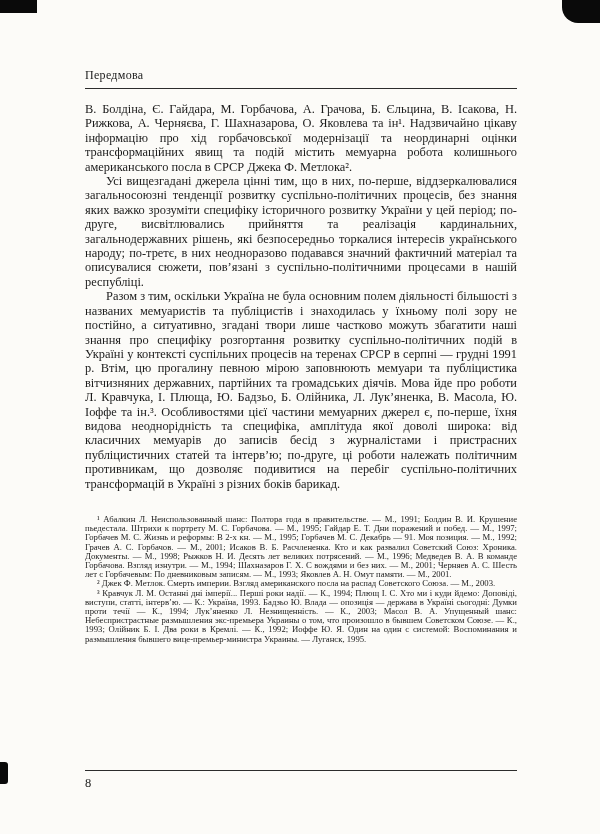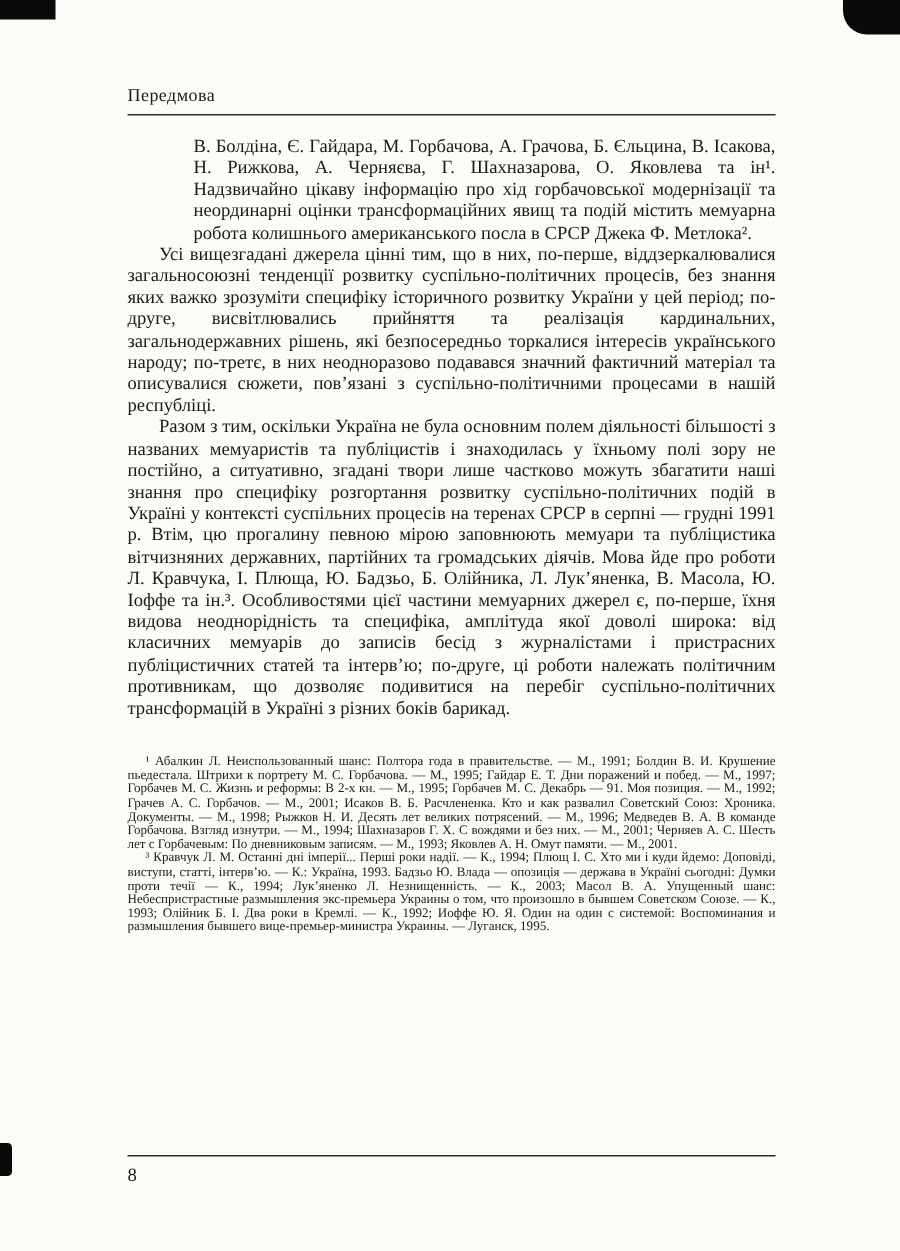--- a/index.html
+++ b/index.html
@@ -16,39 +16,39 @@
   }
   
   .mark { position: absolute; background: #0a0a0a; }
   .mark-tl { left: 0; top: 0; width: 37px; height: 13px; }
   .mark-tr { right: 0; top: 0; width: 38px; height: 23px; border-bottom-left-radius: 16px; }
   .mark-left { left: 0; top: 762px; width: 8px; height: 22px; border-top-right-radius: 3px; border-bottom-right-radius: 3px; }
 
   .content {
     position: absolute;
     left: 85px;
-    top: 56px;
+    top: 68px;
     width: 432px;
   }
   .running-head {
     font-size: 12px;
     letter-spacing: 0.3px;
     padding-bottom: 5px;
     border-bottom: 1px solid #2c2c2c;
   }
   .body-text { margin-top: 13px; }
   .body-text p {
     margin: 0;
     font-size: 12.4px;
     line-height: 14.4px;
     text-align: justify;
     text-indent: 21px;
     hyphens: auto;
   }
-  .body-text p.no-indent { text-indent: 0; margin-left: 44px; }
+  .body-text p.no-indent { text-indent: 0; }
 
   .footnotes {
     margin-top: 24px;
     font-size: 8.7px;
     line-height: 9.2px;
     text-align: justify;
   }
   .footnotes .footnote { text-indent: 12px; margin: 0; hyphens: auto; }
 
   .footer {
@@ -77,20 +77,21 @@
     <div class="running-head">Передмова</div>
 
     <div class="body-text">
       <p class="no-indent">В. Болдіна, Є. Гайдара, М. Горбачова, А. Грачова, Б. Єльцина, В. Ісакова, Н. Рижкова, А. Черняєва, Г. Шахназарова, О. Яковлева та ін¹. Надзвичайно цікаву інформацію про хід горбачовської модернізації та неординарні оцінки трансформаційних явищ та подій містить мемуарна робота колишнього американського посла в СРСР Джека Ф. Метлока².</p>
       <p>Усі вищезгадані джерела цінні тим, що в них, по-перше, віддзеркалювалися загальносоюзні тенденції розвитку суспільно-політичних процесів, без знання яких важко зрозуміти специфіку історичного розвитку України у цей період; по-друге, висвітлювались прийняття та реалізація кардинальних, загальнодержавних рішень, які безпосередньо торкалися інтересів українського народу; по-третє, в них неодноразово подавався значний фактичний матеріал та описувалися сюжети, пов’язані з суспільно-політичними процесами в нашій республіці.</p>
       <p>Разом з тим, оскільки Україна не була основним полем діяльності більшості з названих мемуаристів та публіцистів і знаходилась у їхньому полі зору не постійно, а ситуативно, згадані твори лише частково можуть збагатити наші знання про специфіку розгортання розвитку суспільно-політичних подій в Україні у контексті суспільних процесів на теренах СРСР в серпні — грудні 1991 р. Втім, цю прогалину певною мірою заповнюють мемуари та публіцистика вітчизняних державних, партійних та громадських діячів. Мова йде про роботи Л. Кравчука, І. Плюща, Ю. Бадзьо, Б. Олійника, Л. Лук’яненка, В. Масола, Ю. Іоффе та ін.³. Особливостями цієї частини мемуарних джерел є, по-перше, їхня видова неоднорідність та специфіка, амплітуда якої доволі широка: від класичних мемуарів до записів бесід з журналістами і пристрасних публіцистичних статей та інтерв’ю; по-друге, ці роботи належать політичним противникам, що дозволяє подивитися на перебіг суспільно-політичних трансформацій в Україні з різних боків барикад.</p>
     </div>
 
     <div class="footnotes">
       <p class="footnote">¹ Абалкин Л. Неиспользованный шанс: Полтора года в правительстве. — М., 1991; Болдин В. И. Крушение пьедестала. Штрихи к портрету М. С. Горбачова. — М., 1995; Гайдар Е. Т. Дни поражений и побед. — М., 1997; Горбачев М. С. Жизнь и реформы: В 2-х кн. — М., 1995; Горбачев М. С. Декабрь — 91. Моя позиция. — М., 1992; Грачев А. С. Горбачов. — М., 2001; Исаков В. Б. Расчлененка. Кто и как развалил Советский Союз: Хроника. Документы. — М., 1998; Рыжков Н. И. Десять лет великих потрясений. — М., 1996; Медведев В. А. В команде Горбачова. Взгляд изнутри. — М., 1994; Шахназаров Г. Х. С вождями и без них. — М., 2001; Черняев А. С. Шесть лет с Горбачевым: По дневниковым записям. — М., 1993; Яковлев А. Н. Омут памяти. — М., 2001.</p>
+      <p class="footnote">² Джек Ф. Метлок. Смерть империи. Взгляд американского посла на распад Советского Союза. — М., 2003.</p>
       <p class="footnote">³ Кравчук Л. М. Останні дні імперії... Перші роки надії. — К., 1994; Плющ І. С. Хто ми і куди йдемо: Доповіді, виступи, статті, інтерв’ю. — К.: Україна, 1993. Бадзьо Ю. Влада — опозиція — держава в Україні сьогодні: Думки проти течії — К., 1994; Лук’яненко Л. Незнищенність. — К., 2003; Масол В. А. Упущенный шанс: Небеспристрастные размышления экс-премьера Украины о том, что произошло в бывшем Советском Союзе. — К., 1993; Олійник Б. І. Два роки в Кремлі. — К., 1992; Иоффе Ю. Я. Один на один с системой: Воспоминания и размышления бывшего вице-премьер-министра Украины. — Луганск, 1995.</p>
     </div>
   </div>
 
   <div class="footer">
     <span class="page-number">8</span>
   </div>
 
 </div>
 

